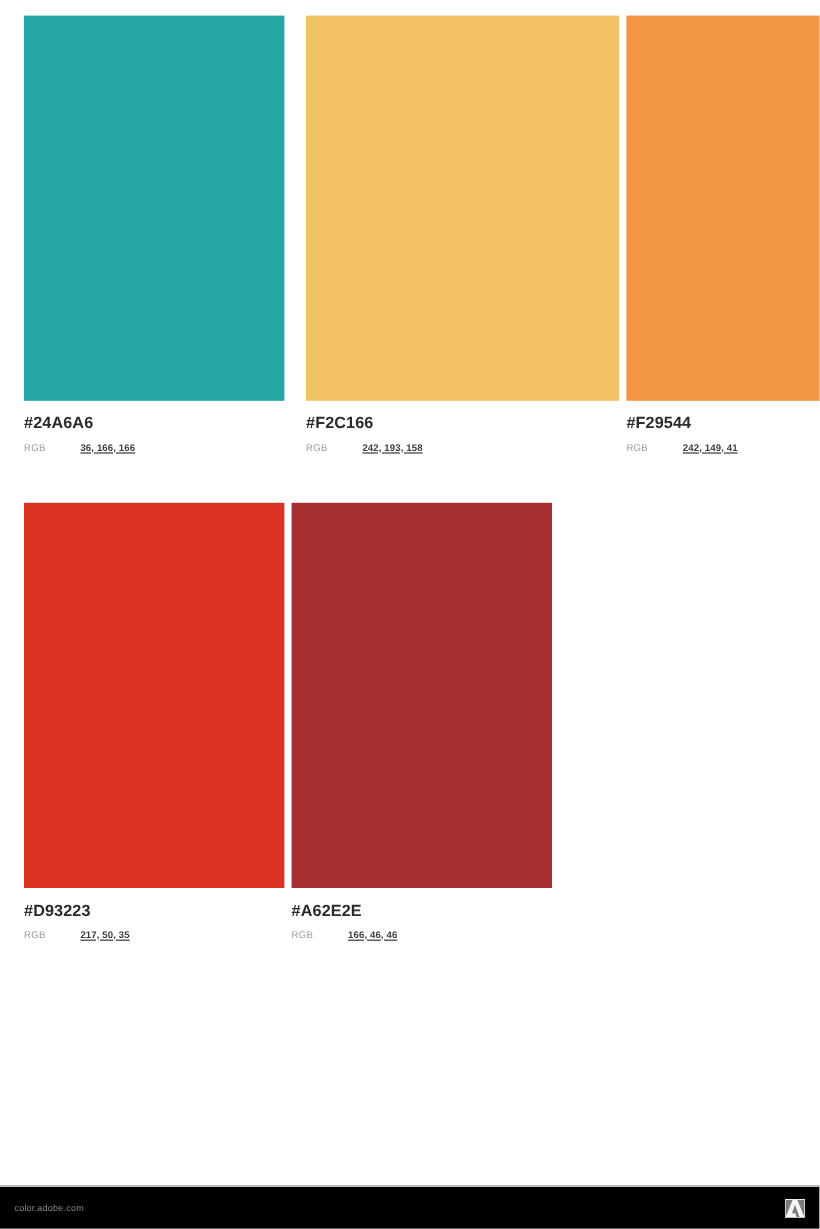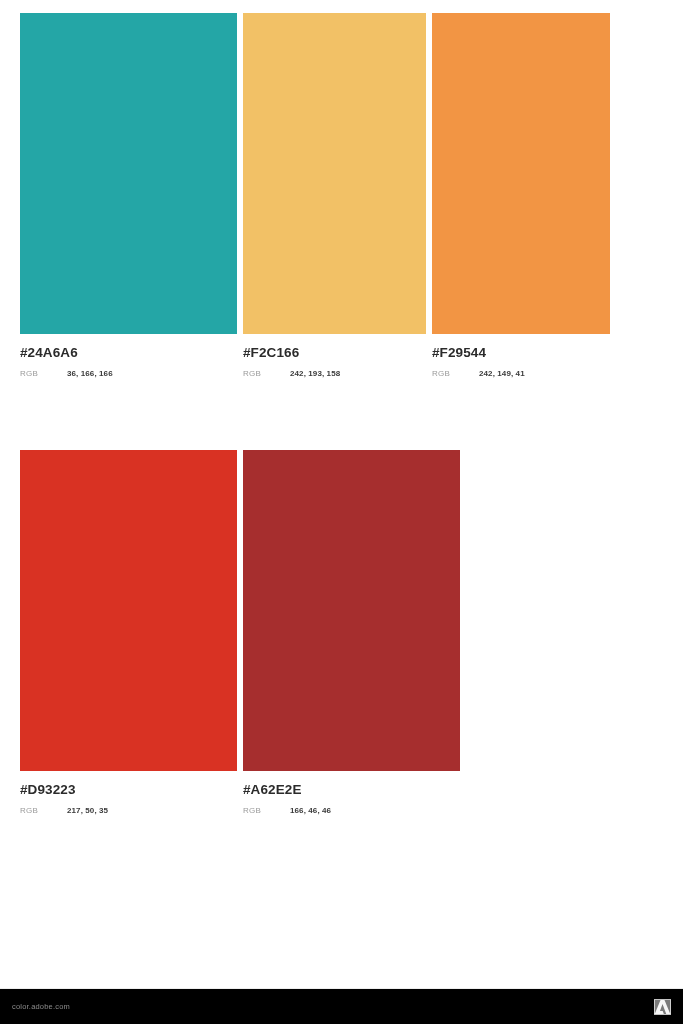--- a/index.html
+++ b/index.html
@@ -27,21 +27,21 @@
 
   
   .swatch-row {
     position: absolute;
     left: 20px;
     display: flex;
     gap: 6px;
     align-items: center;
   }
   #swatch-row-1 { top: 13px; }
-  #swatch-row-2 { top: 419px; margin-top: 31px; }
+  #swatch-row-2 { top: 419px; }
 
   .swatch-cell {
     position: relative;
   }
 
   .swatch-chip {
     display: block;
     width: 100%;
   }
   #swatch-row-1 .swatch-chip { height: 321px; }
@@ -72,20 +72,21 @@
     color: #9a9a9a;
     letter-spacing: 0.2px;
     width: 36px;
     flex: 0 0 36px;
   }
   .swatch-rgb-value {
     font-size: 8px;
     font-weight: bold;
     color: #3b3b3b;
     letter-spacing: 0.1px;
+    text-decoration: underline;
   }
 
   
   #page-footer {
     position: absolute;
     left: 0;
     bottom: 0;
     width: 683px;
     height: 36px;
     background: #f7f7f7;
@@ -118,21 +119,21 @@
       <span class="swatch-chip" style="background: rgb(36, 166, 166);"></span>
       <div class="swatch-meta">
         <div class="swatch-hex">#24A6A6</div>
         <div class="swatch-rgb-line">
           <span class="swatch-rgb-label">RGB</span>
           <span class="swatch-rgb-value">36, 166, 166</span>
         </div>
       </div>
     </div>
 
-    <div class="swatch-cell" style="width:183px;">
+    <div class="swatch-cell" style="width:261px;margin-left:12px;">
       <span class="swatch-chip" style="background: rgb(242, 193, 102);"></span>
       <div class="swatch-meta">
         <div class="swatch-hex">#F2C166</div>
         <div class="swatch-rgb-line">
           <span class="swatch-rgb-label">RGB</span>
           <span class="swatch-rgb-value">242, 193, 158</span>
         </div>
       </div>
     </div>
 

